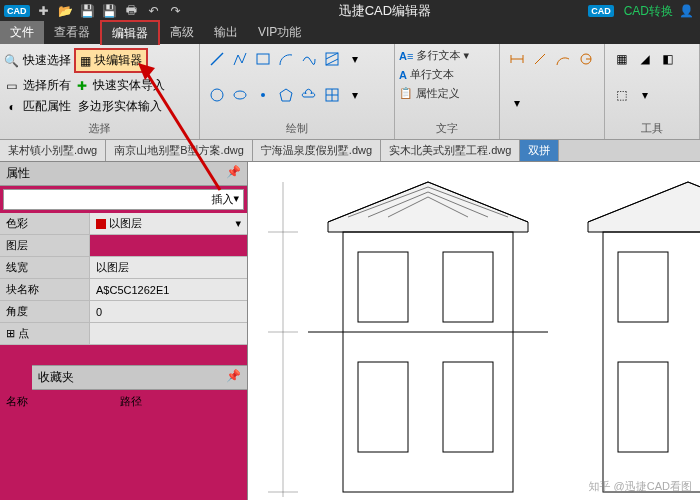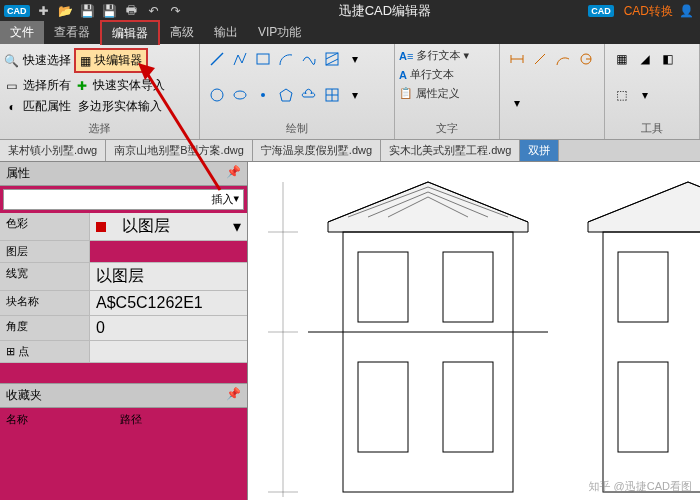--- a/index.html
+++ b/index.html
@@ -34,23 +34,23 @@
 .doc-tab { padding:3px 8px; font-size:11px; border-right:1px solid #999; color:#333; background:#e0e0e0; cursor:pointer; }
 .doc-tab.active { background:#4080c0; color:#fff; }
 .workspace { display:flex; height:338px; }
 .sidebar { width:248px; background:#be185d; display:flex; flex-direction:column; border-right:1px solid #888; }
 .panel-header { background:#c8c8c8; padding:3px 6px; font-size:12px; display:flex; justify-content:space-between; border-bottom:1px solid #999; }
 .insert-row { padding:3px; display:flex;text-align:right; }
 .insert-select { flex:1; background:#fff; border:1px solid #999; padding:2px 4px; font-size:11px; }
 .prop-table { width:100%; }
 .prop-row { display:flex; border-bottom:1px solid #bbb; }
 .prop-key { width:90px; padding:3px 6px; background:#d0d0d0; font-size:11px; border-right:1px solid #bbb; }
-.prop-val { flex:1; padding:3px 6px; background:#e8e8e8; font-size:16px; display:flex; align-items:center; gap:16px; }
+.prop-val { flex:1; padding:3px 6px; background:#e8e8e8; font-size:11px; display:flex; align-items:center; gap:3px; }
 .color-swatch { width:10px; height:10px; background:#cc0000; display:inline-block; }
-.fav-header { background:#c8c8c8; padding:3px 6px; font-size:12px; border-top:1px solid #999; border-bottom:1px solid #999; display:flex; justify-content:space-between;}
+.fav-header { background:#c8c8c8; padding:3px 6px; font-size:12px; border-top:1px solid #999; border-bottom:1px solid #999; display:flex; justify-content:space-between;margin-left:32px;}
 .fav-cols { display:flex; padding:4px 6px; font-size:11px; gap:92px; }
 .canvas { flex:1; background:#fff; position:relative; overflow:hidden; }
 .arrow { position:absolute; pointer-events:none; z-index:10; }
 .watermark { position:absolute; right:8px; bottom:6px; color:#888; font-size:11px; opacity:.7; }
 </style>
 </head>
 <body>
 
 <div class="titlebar">
   <span class="cad-logo">CAD</span>
@@ -59,21 +59,21 @@
     <span class="qat-btn">📂</span>
     <span class="qat-btn">💾</span>
     <span class="qat-btn">💾</span>
     <span class="qat-btn">🖶</span>
     <span class="qat-btn">↶</span>
     <span class="qat-btn">↷</span>
   </div>
   <div class="title-text">迅捷CAD编辑器</div>
   <div class="right-tools">
     <span class="cad-logo">CAD</span>
-    <span style="color:#f97316">CAD转换</span>
+    <span style="color:#22c55e">CAD转换</span>
     <span>👤</span>
   </div>
 </div>
 
 <div class="menubar">
   <div class="menu-tab file">文件</div>
   <div class="menu-tab">查看器</div>
   <div class="menu-tab active">编辑器</div>
   <div class="menu-tab">高级</div>
   <div class="menu-tab">输出</div>

